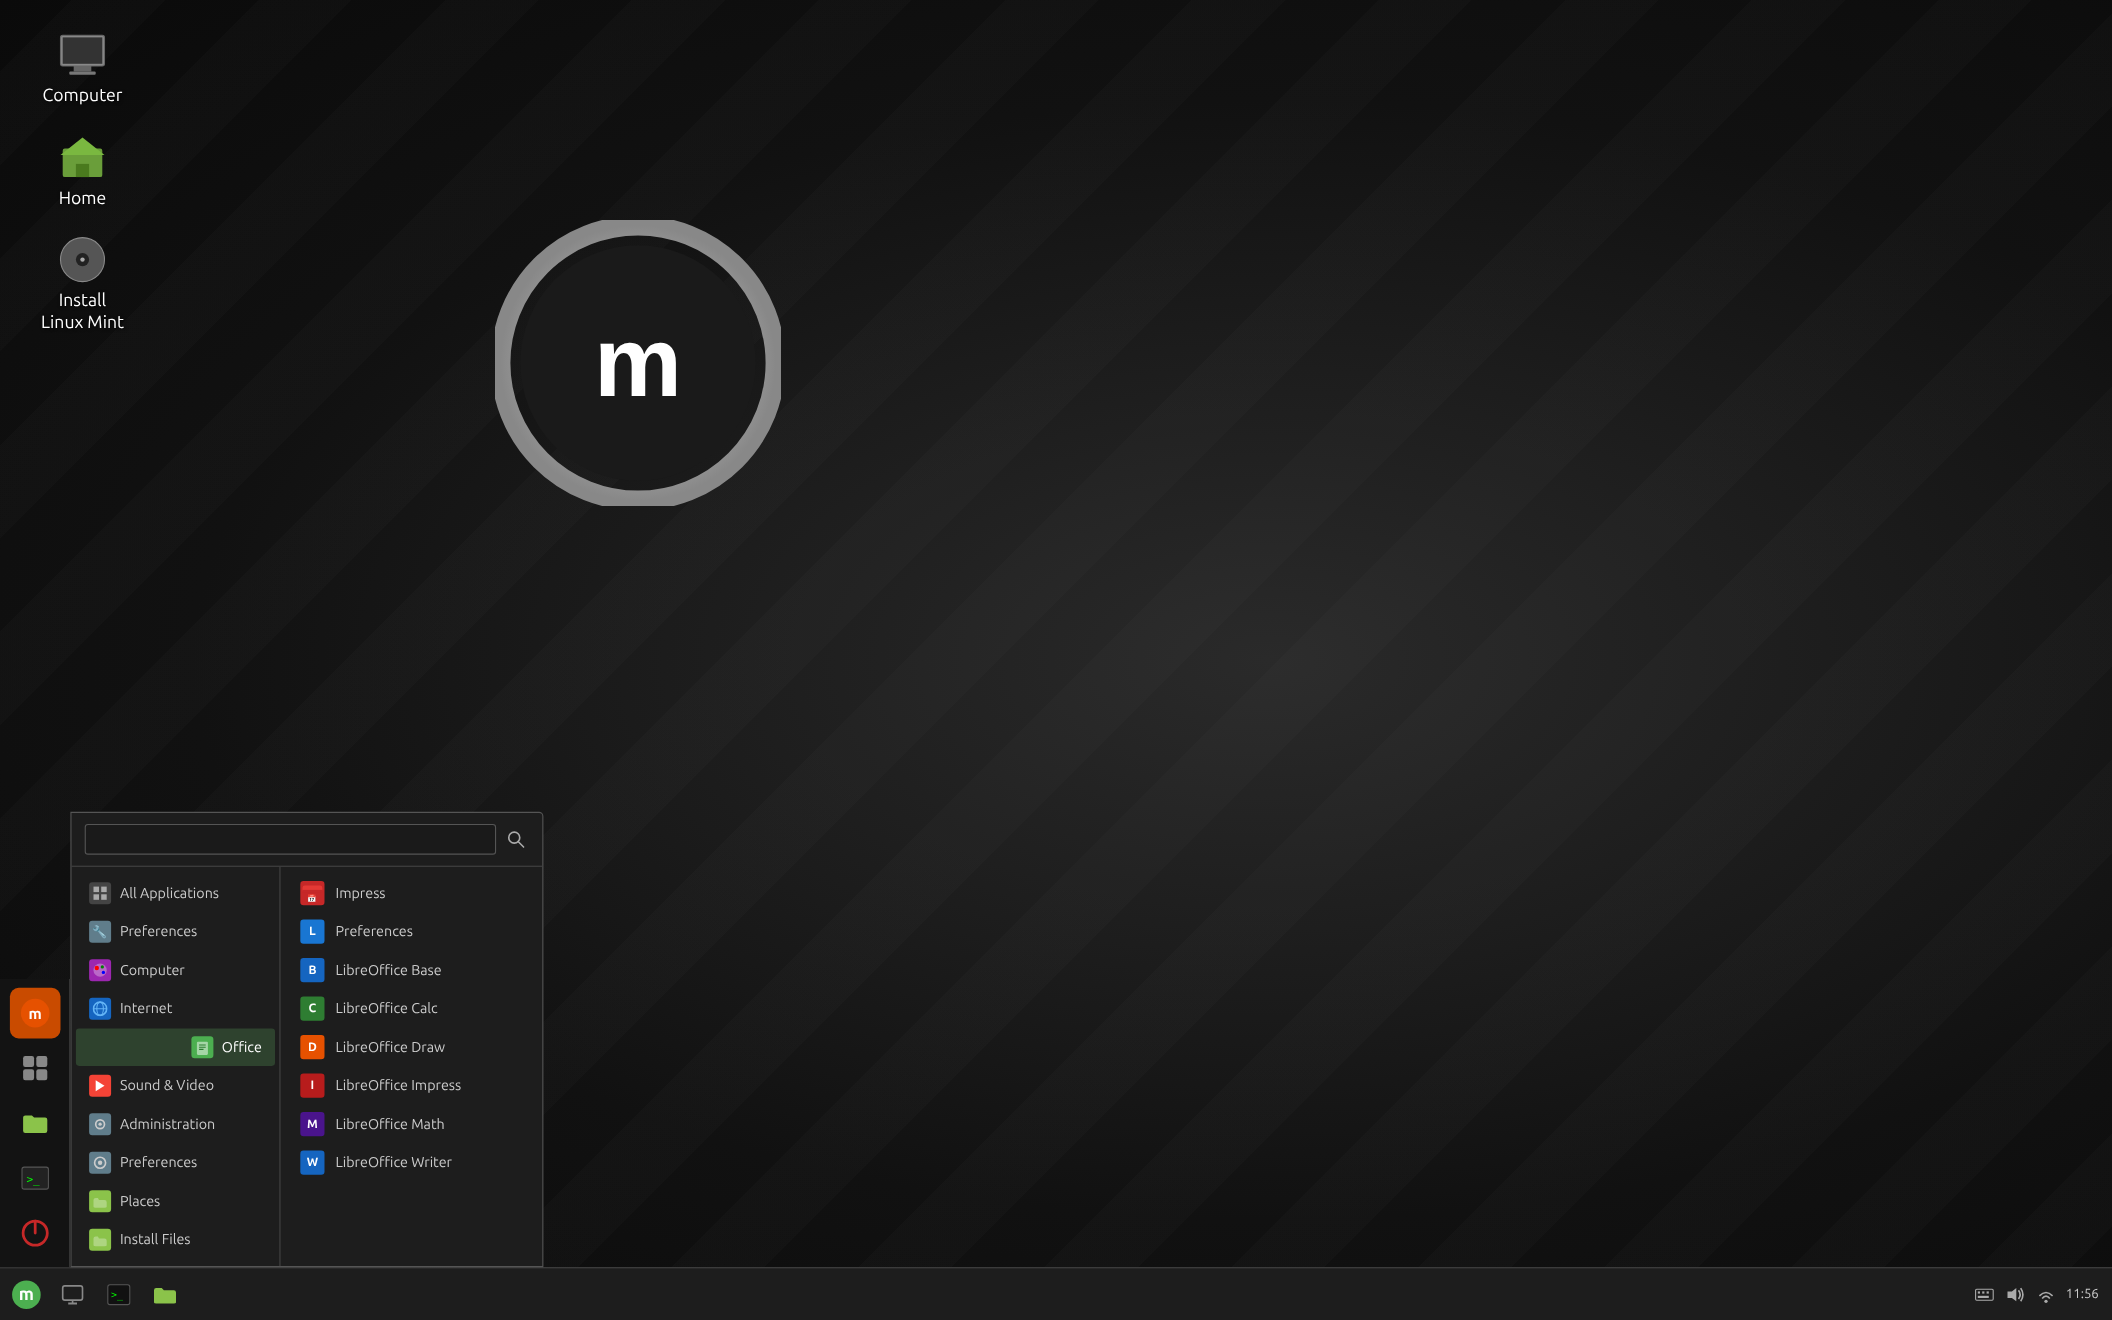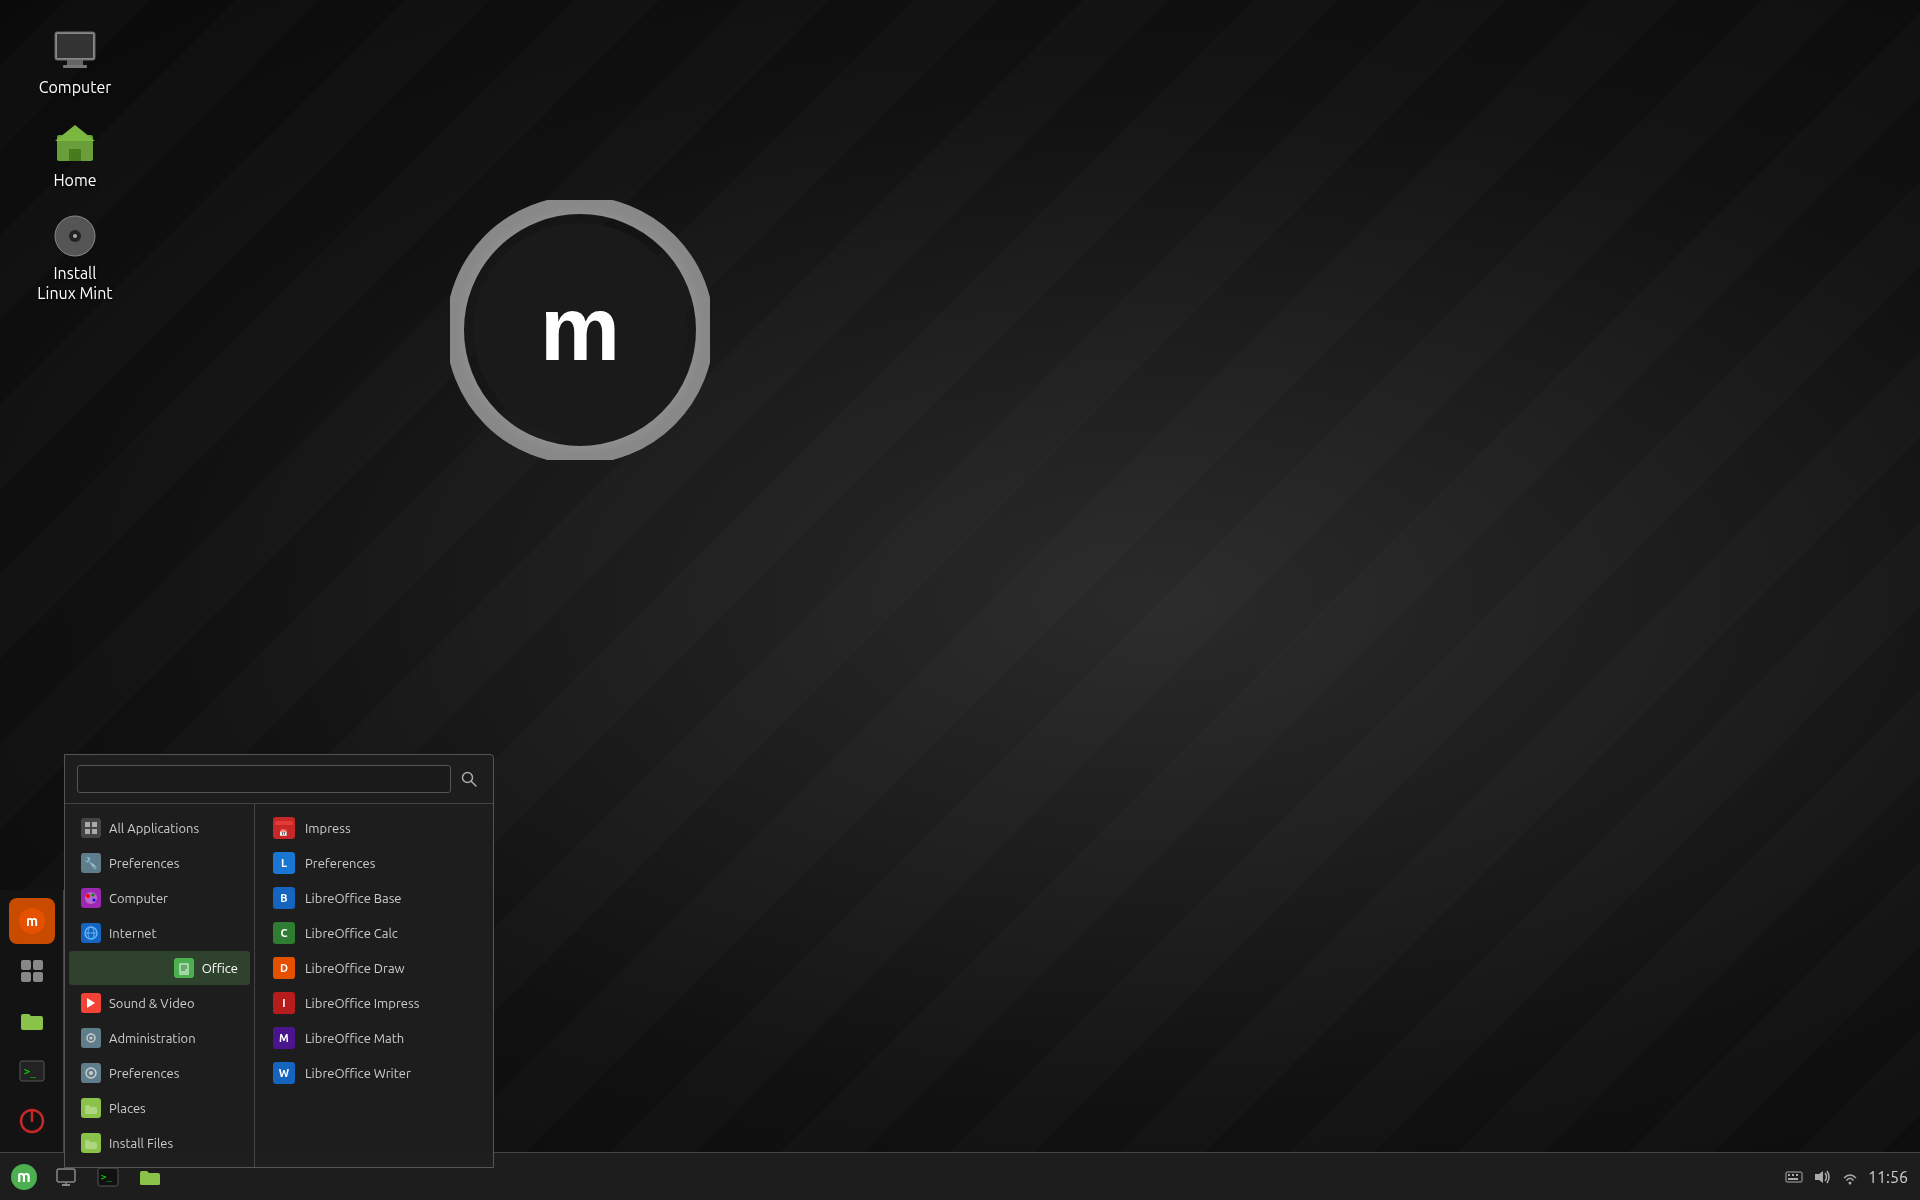--- a/index.html
+++ b/index.html
@@ -126,28 +126,28 @@
     .taskbar-right {
       display: flex;
       align-items: center;
       gap: 8px;
       padding: 0 12px;
       font-size: 13px;
       color: #ddd;
     }
 
     .taskbar-clock {
-      font-size: 16px;
+      font-size: 12px;
       color: #ccc;
     }
 
     
     .menu-container {
       position: absolute;
-      bottom: 32px;
+      bottom: 48px;
       left: 0;
       width: 430px;
       background: rgba(30,30,30,0.97);
       border: 1px solid #555;
       border-radius: 0 4px 0 0;
       z-index: 200;
       display: flex;
       flex-direction: column;
     }
 

